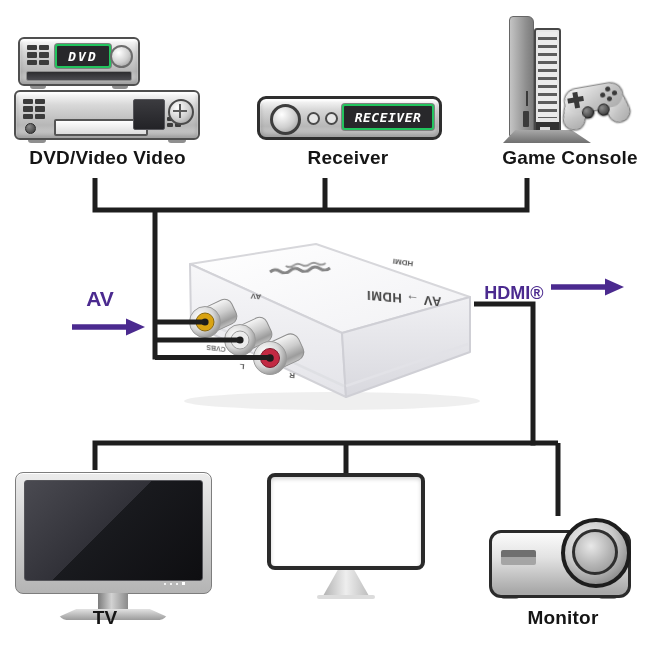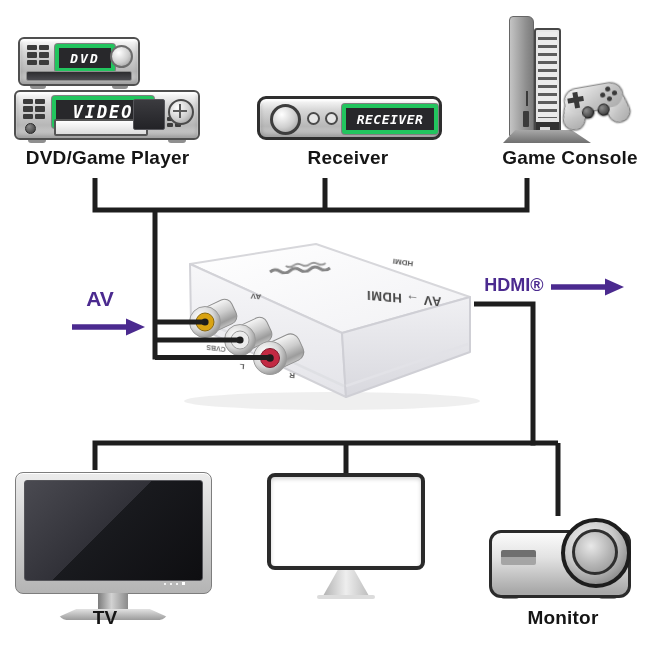--- a/index.html
+++ b/index.html
@@ -12,21 +12,21 @@
          text-align:center;letter-spacing:.2px;}
   .plabel{position:absolute;z-index:3;font-weight:bold;color:var(--accent);}
 
   
   .dev-body{position:absolute;border:2px solid #4f4f4f;border-radius:6px;
     background:linear-gradient(180deg,#fdfdfd 0%,#d8d8d8 28%,#b7b7b7 72%,#d0d0d0 100%);
     box-shadow:inset 0 2px 2px rgba(255,255,255,.9), inset 0 -3px 4px rgba(0,0,0,.25);}
   .foot{position:absolute;height:4px;background:#8f8f8f;border-radius:0 0 3px 3px;}
   .btn-grid{position:absolute;display:grid;grid-template-columns:1fr 1fr;gap:2px;}
   .btn-grid div{background:#3c3c3c;border-radius:1px;}
-  .lcd{position:absolute;background:#28282b;border:4px solid #22c55e;border-radius:3px;
+  .lcd{position:absolute;background:#28282b;border:2px solid #22c55e;border-radius:3px;
     box-shadow:0 0 0 1px #808080;color:#fff;display:flex;align-items:center;justify-content:center;
     font-family:"DejaVu Sans Mono",monospace;font-style:italic;font-weight:bold;}
   .knob{position:absolute;border-radius:50%;
     background:radial-gradient(circle at 35% 30%, #ffffff, #cfcfcf 55%, #909090);}
   .slot{position:absolute;border-radius:2px;}
 
   
   .tv-screen{position:absolute;border:1px solid #55555a;border-radius:3px;
     background:linear-gradient(135deg,#4a4a51 0%,#313138 46%,#191a1e 46%,#0e0e11 100%);}
   
@@ -155,21 +155,20 @@
     <div class="btn-grid" style="left:9px;top:9px;width:22px;height:20px;">
       <div></div>
         <div></div>
         <div></div>
         <div></div>
         <div></div>
         <div></div>
     </div>
     <div class="knob" style="left:11px;bottom:9px;width:9px;height:9px;border:1px solid #2a2a2a;
          background:radial-gradient(circle at 35% 30%,#8a8a8a,#333);"></div>
-    <div class="lcd" style="left:38px;top:6px;width:94px;height:24px;font-size:17px;letter-spacing:2px;">VIDEO</div>
     <div class="slot" style="left:40px;bottom:7px;width:90px;height:13px;border:2px solid #555;
          background:linear-gradient(180deg,#ffffff,#dcdcdc);"></div>
     <div class="abs" style="left:119px;top:9px;width:30px;height:29px;border:1px solid #55555a;border-radius:2px;
          background:linear-gradient(180deg,#3b3b3f,#232327);"></div>
     <div class="btn-grid" style="left:153px;top:27px;width:14px;height:10px;">
       <div></div>
         <div></div>
         <div></div>
         <div></div>
     </div>
@@ -255,21 +254,21 @@
     <div class="abs" style="left:0;top:14px;width:136px;height:62px;border:3px solid #2a2a2a;border-radius:12px;
          background:linear-gradient(180deg,#fbfbfb 0%,#e2e2e2 40%,#a8a8a8 95%);"></div>
     <div class="abs" style="left:12px;top:34px;width:35px;height:15px;border-radius:2px;
          background:linear-gradient(180deg,#6f6f6f 0 45%,#a5a5a5 45% 100%);"></div>
     <div class="abs" style="left:72px;top:2px;width:62px;height:62px;border-radius:50%;border:4px solid #1d1d1d;
          background:radial-gradient(circle at 38% 32%,#f2f2f2,#c9c9c9 45%,#8e8e8e 78%,#707070);"></div>
     <div class="abs" style="left:83px;top:13px;width:40px;height:40px;border-radius:50%;border:3px solid #2f2f2f;
          background:radial-gradient(circle at 40% 35%,#e8e8e8,#b4b4b4 55%,#8f8f8f);"></div>
   </div>
 
-  <div class="label" style="left:10px;top:147px;width:195px;">DVD/Game Player</div>
+  <div class="label" style="left:10px;top:147px;width:195px;">DVD/Video Video</div>
   <div class="label" style="left:270px;top:147px;width:156px;">Receiver</div>
   <div class="label" style="left:480px;top:147px;width:180px;">Game Console</div>
   <div class="label" style="left:20px;top:607px;width:170px;">TV</div>
   <div class="label" style="left:478px;top:607px;width:170px;">Monitor</div>
   <div class="plabel" style="left:70px;top:287px;width:60px;font-size:21px;text-align:center;">AV</div>
-  <div class="plabel" style="left:476px;top:275px;width:76px;font-size:18px;text-align:center;">HDMI®</div>
+  <div class="plabel" style="left:476px;top:283px;width:76px;font-size:18px;text-align:center;">HDMI®</div>
 
 </div>
 
 </body></html>

